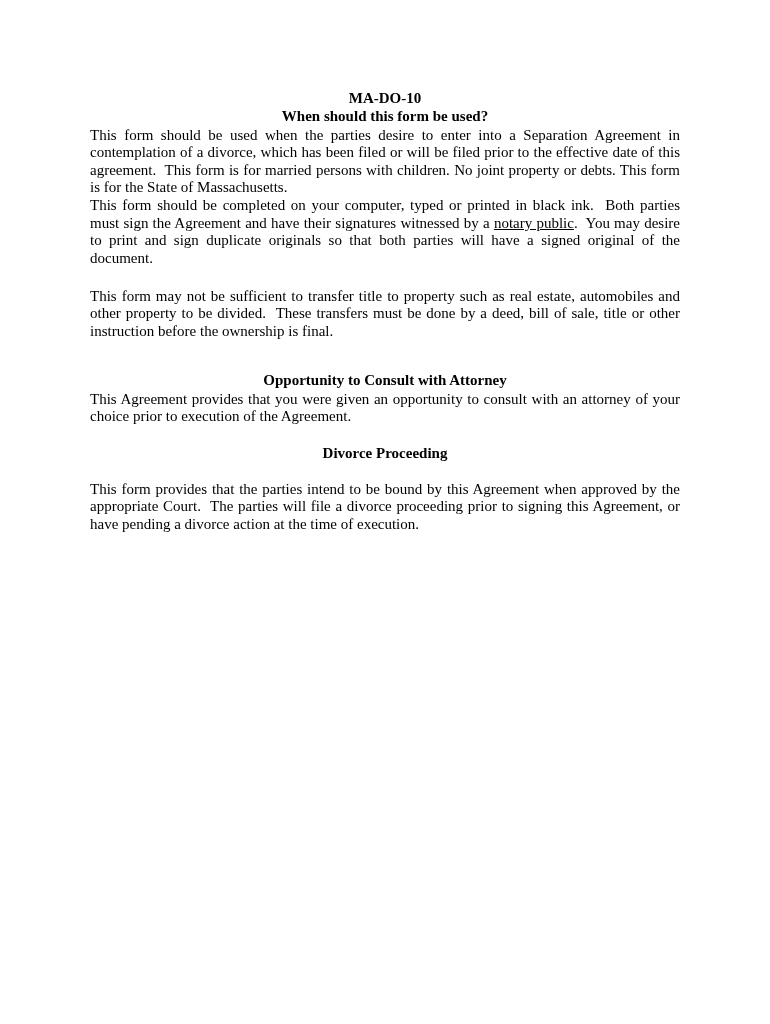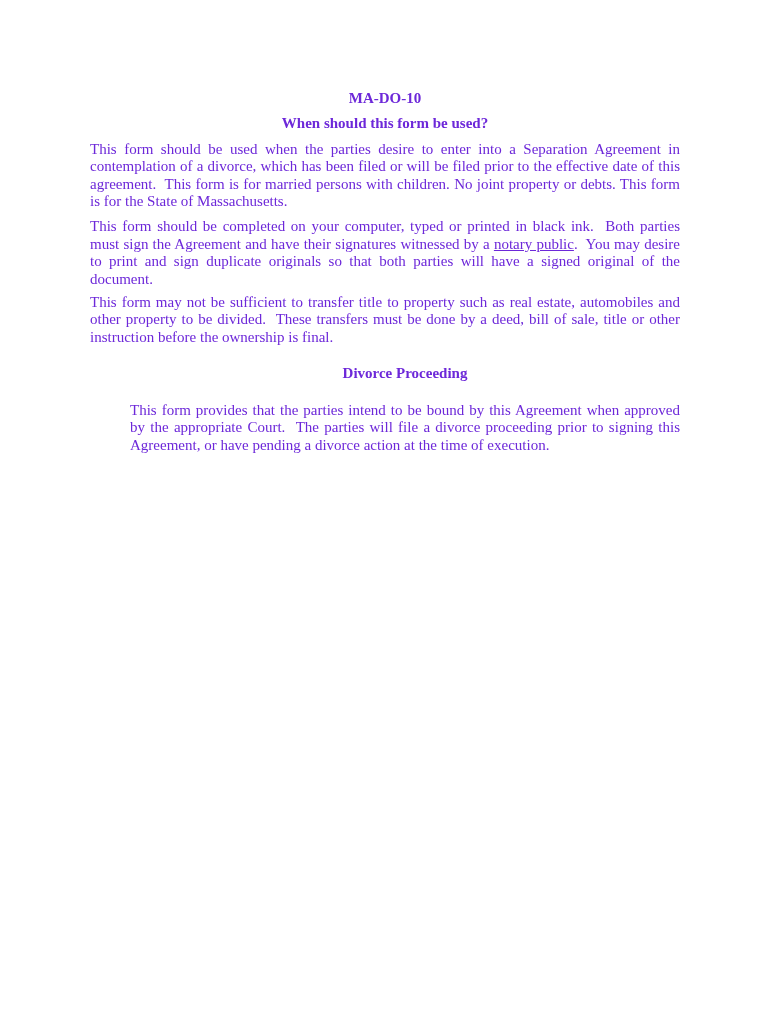--- a/index.html
+++ b/index.html
@@ -10,36 +10,36 @@
     overflow: hidden;
   }
   .page {
     box-sizing: border-box;
     width: 770px;
     height: 1024px;
     padding: 90px 90px 0 90px;
     font-family: "Liberation Serif", "DejaVu Serif", serif;
     font-size: 15px;
     line-height: 17.4px;
-    color: #6d28d9;
+    color: #000000;
     background: #ffffff;
   }
   .heading {
     font-weight: bold;
     text-align: center;
     margin: 0;
   }
   .para {
     margin: 0;
     text-align: justify;
   }
-  .mt18 { margin-top: 8px; }
-  .mt19 { margin-top: 19px; margin-left: 40px; }
+  .mt18 { margin-top: 1px; }
+  .mt19 { margin-top: 19px; }
   .mt20 { margin-top: 20px; }
-  .mt21 { margin-top: 6px; }
+  .mt21 { margin-top: 21px; }
   .mt32 { margin-top: 32px; }
   .mt34 { margin-top: 34px; }
   .run-b { font-weight: normal; }
   .run-u { text-decoration: underline; }
 </style>
 </head>
 <body>
 
 <main class="page">
 
@@ -48,19 +48,21 @@
 
   <div class="heading mt18">When should this form be used?</div>
 
   <p class="para mt18"><span>This form should be used when the parties desire to enter into a Separation Agreement in contemplation of a divorce, which has been filed or will be filed prior to the effective date of this agreement.&nbsp; </span><span class="run-b">This form is for married persons with children. No joint property or debts. This form is for the State of Massachusetts.</span></p>
 
   <p class="para mt18"><span>This form should be completed on your computer, typed or printed in black ink.&nbsp; </span><span class="run-b">Both</span><span> parties must sign the Agreement and have their signatures witnessed by a </span><span class="run-b run-u">notary public</span><span>.&nbsp; You may desire to print and sign duplicate originals so that both parties will have a signed original of the document.</span></p>
 
 
   <p class="para mt21"><span>This form may not be sufficient to transfer title to property such as real estate, automobiles and other property to be divided.&nbsp; These transfers must be done by a deed, bill of sale, title or other instruction before the ownership is final.</span></p>
 
+  <div class="heading mt32">Opportunity to Consult with Attorney</div>
 
+  <p class="para mt18"><span>This Agreement provides that you were given an opportunity to consult with an attorney of your choice prior to execution of the Agreement.</span></p>
 
   <div class="heading mt19">Divorce Proceeding</div>
 
   <p class="para mt19"><span>This form provides that the parties intend to be bound by this Agreement when approved by the appropriate Court.&nbsp; The parties will file a divorce proceeding prior to signing this Agreement, or have pending a divorce action at the time of execution.</span></p>
 
 </main>
 
 </body></html>

